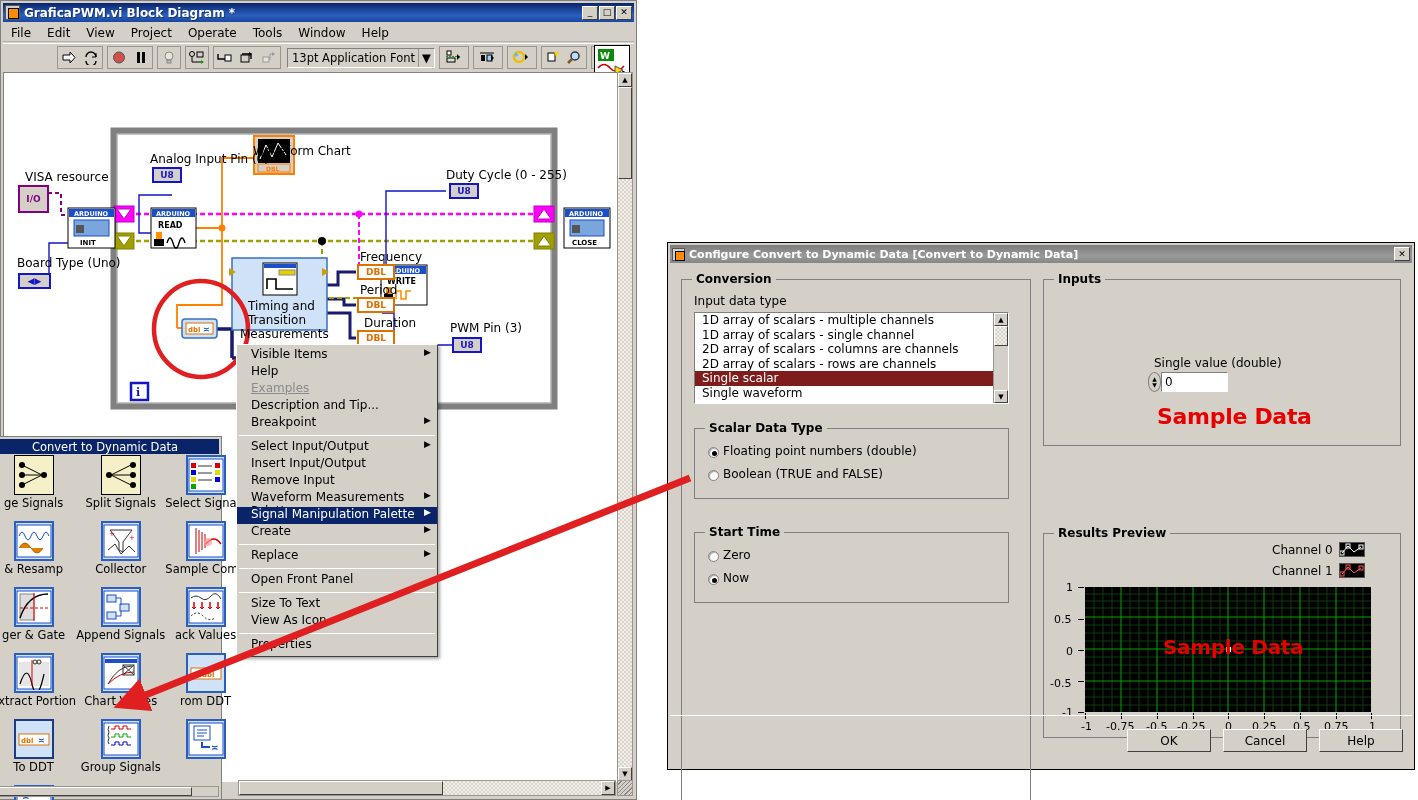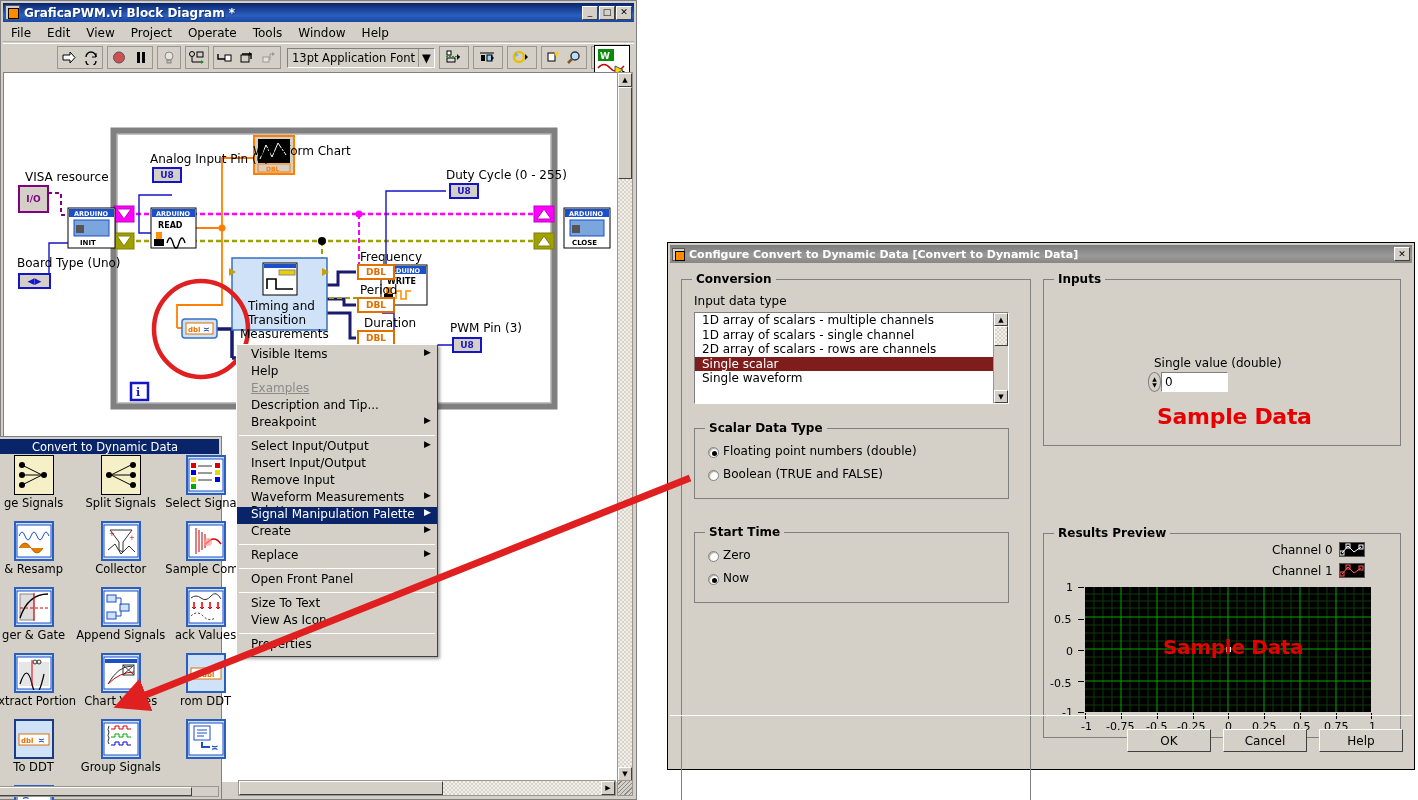--- a/index.html
+++ b/index.html
@@ -832,20 +832,21 @@
   </div>
 
   <div class="group" style="left:13px;top:36px;width:350px;height:660px;">
     <span class="g-title">Conversion</span>
 
     <span class="lbl" style="left:12px;top:14px">Input data type</span>
 
     <div class="listbox" style="left:12px;top:32px;width:315px;height:92px;">
       <div class="lb-item">1D array of scalars - multiple channels</div>
       <div class="lb-item">1D array of scalars - single channel</div>
+      <div class="lb-item">2D array of scalars - columns are channels</div>
       <div class="lb-item">2D array of scalars - rows are channels</div>
       <div class="lb-item sel">Single scalar</div>
       <div class="lb-item">Single waveform</div>
       <div class="lb-scroll">
         <div class="sb-arrow" style="position:absolute;top:0;left:0;width:14px;height:13px;">▲</div>
         <div class="sb-thumb" style="position:absolute;top:13px;left:0;width:14px;height:20px;background-image:repeating-conic-gradient(#d9d5cd 0% 25%,#f2efe9 0% 50%);background-size:4px 4px;"></div>
         <div class="sb-arrow" style="position:absolute;bottom:0;left:0;width:14px;height:13px;">▼</div>
       </div>
     </div>
 

